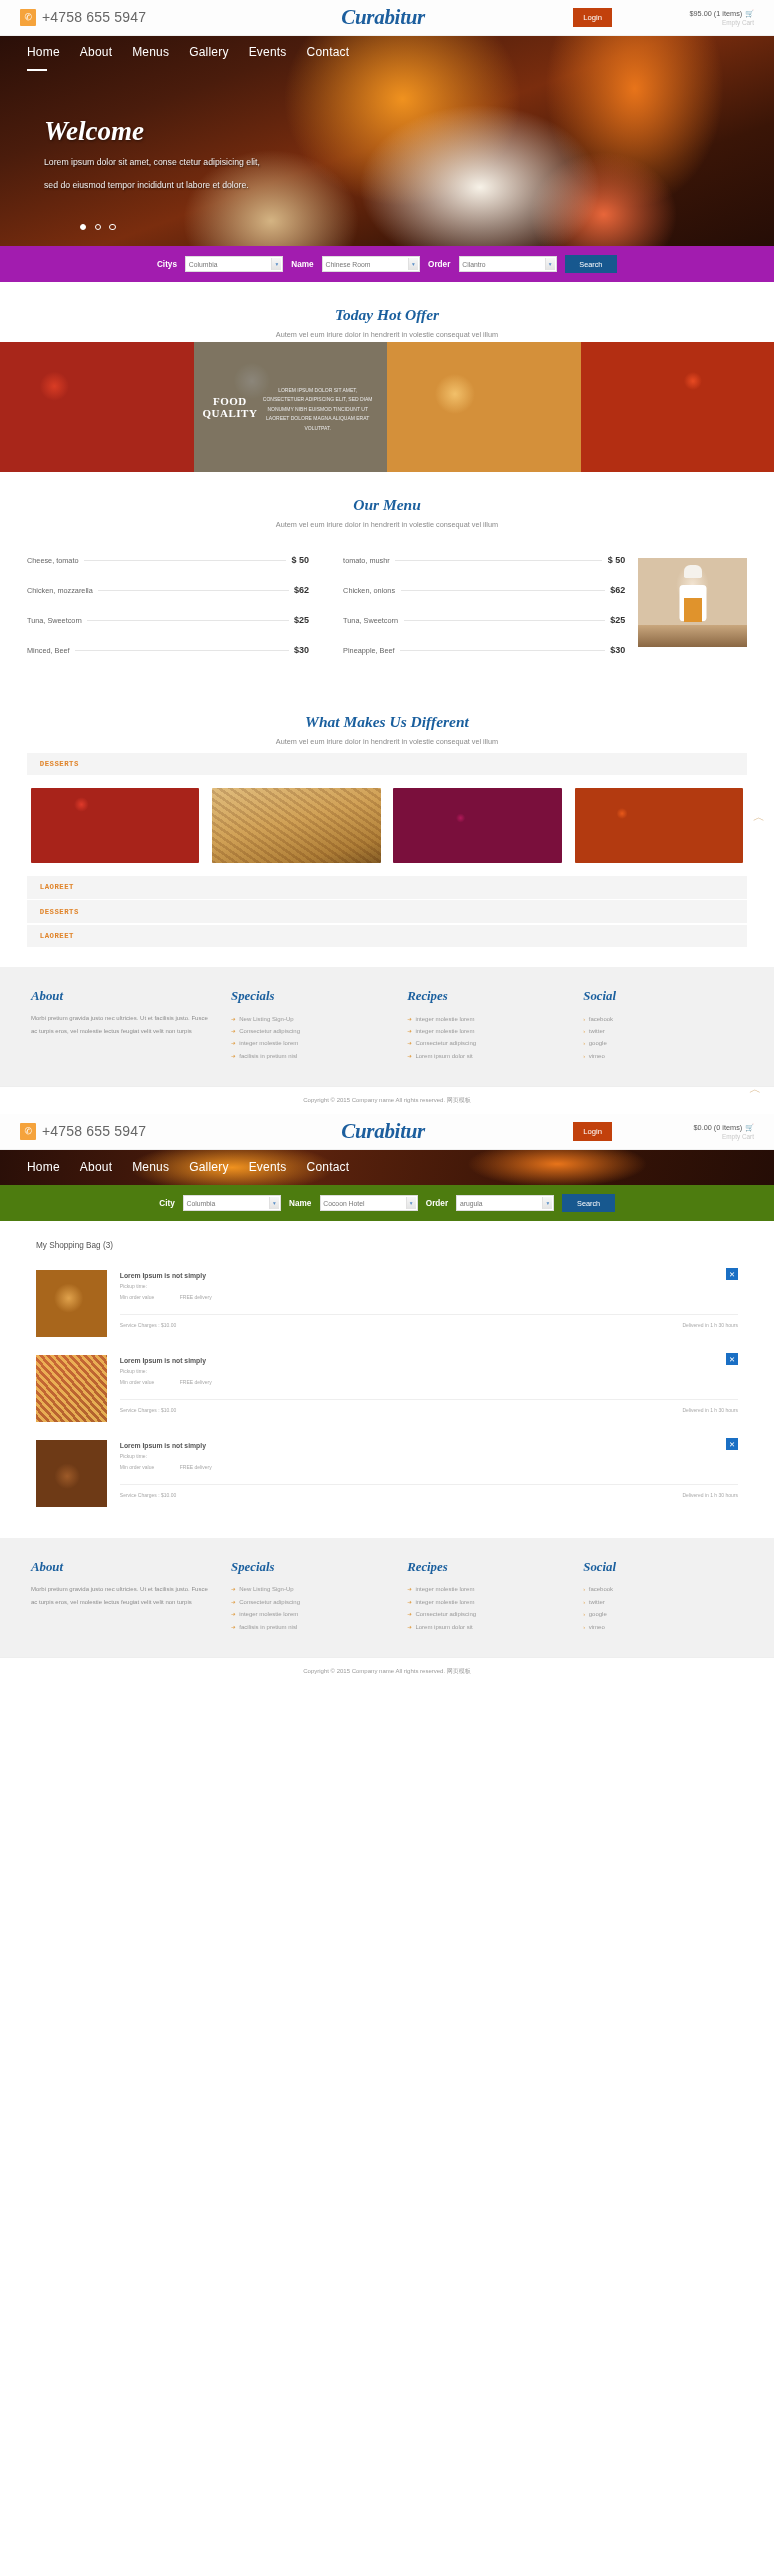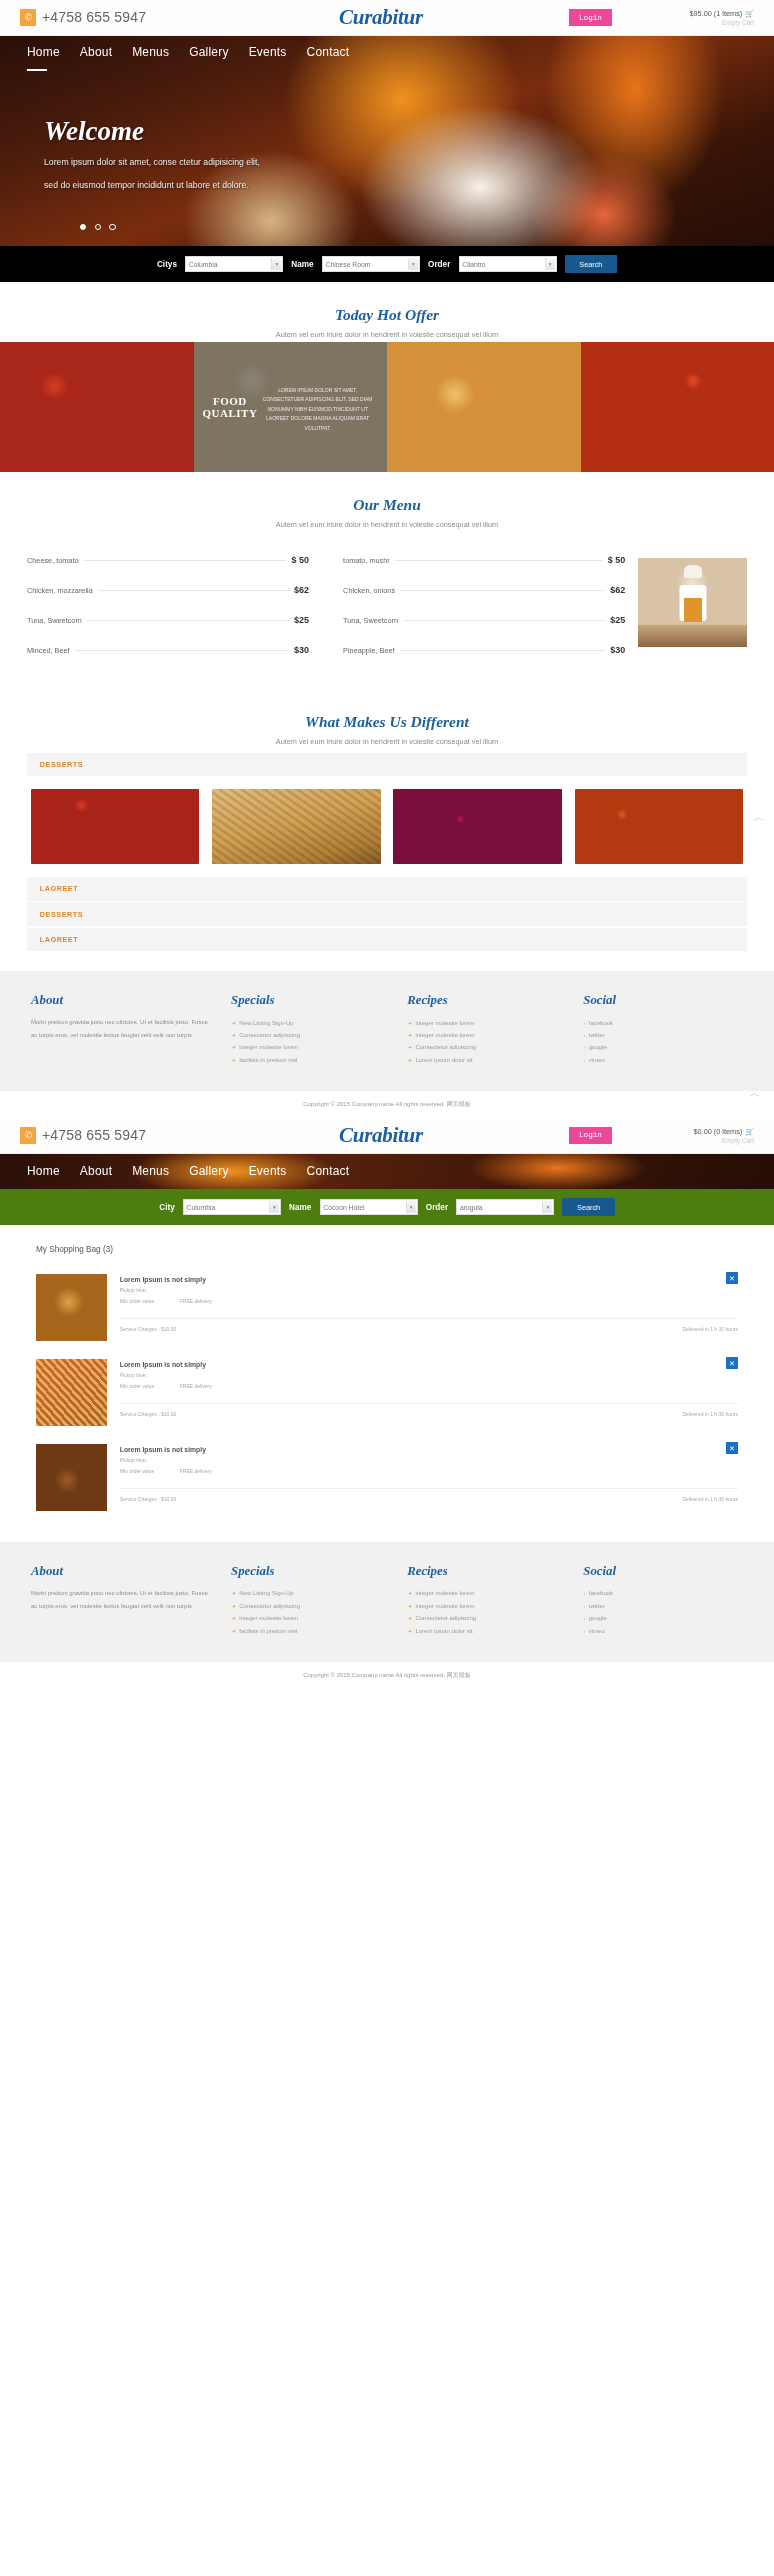--- a/index.html
+++ b/index.html
@@ -23,22 +23,22 @@
     display:flex; align-items:center; justify-content:center; font-size:9px;
     border-radius:0.9px;
   }
   .phone-num { font-size:14px; color:#666; letter-spacing:0.2px; }
   .brand {
     flex:1; text-align:center; font-family:"Liberation Serif", serif;
     font-weight:bold; font-style:italic; font-size:21px; color:#1d5f9e;
     letter-spacing:-0.3px;
   }
   .login-btn {
-    background:#ec4899; color:#fff; font-size:7.7px; padding:4.6px 10px;
-    border:none; cursor:pointer; margin-right:24px;font-family:Liberation Mono, monospace;
+    background:#c2410c; color:#fff; font-size:7.7px; padding:4.6px 10px;
+    border:none; cursor:pointer; margin-right:24px;
   }
   .cart { width:118px; text-align:right; }
   .cart-line { font-size:7.3px; color:#555; display:flex; justify-content:flex-end; align-items:center; gap:2.7px;}
   .cart-sub { font-size:6.4px; color:#c9c9c9; margin-top:0.9px; }
 
   
   .hero {
     position:relative; height:210px; overflow:hidden;
     background:
       radial-gradient(ellipse 200px 137px at 62% 72%, #f7f2e8 0%, rgba(247,242,232,0) 60%),
@@ -61,21 +61,21 @@
     font-family:"Liberation Serif", serif; font-style:italic; font-weight:bold;
     color:#fff; font-size:27px; text-shadow:0.9px 0.9px 2.7px rgba(0,0,0,.5);
   }
   .hero-sub { color:#f2f2f2; font-size:8.7px; line-height:2.1; margin-top:5.5px; text-shadow:0.9px 0.9px 1.8px rgba(0,0,0,.6); }
   .hero-dots { position:absolute; left:80px; top:188px; display:flex; gap:8.2px; z-index:6;}
   .dot { width:6.4px; height:6.4px; border-radius:50%; border:0.9px solid #fff; cursor:pointer;}
   .dot.on { background:#fff; }
 
   
   .searchbar {
-    background:#000000; padding:9px 0; display:flex; align-items:center;
+    background:#a21caf; padding:9px 0; display:flex; align-items:center;
     justify-content:center; gap:8.2px;
   }
   .searchbar.alt { background:#4d7c0f; }
   .sf-label { font-size:8.2px; color:#fff; font-weight:bold; }
   .sf-select {
     position:relative; background:#fff; border:0.9px solid #ddd; height:15.5px; width:98px;
     display:flex; align-items:center; padding:0 2.7px; font-size:6.8px; color:#777; cursor:pointer;
   }
   .sf-select .arrow {
     position:absolute; right:0.9px; top:0.9px; bottom:0.9px; width:10px;
@@ -147,21 +147,21 @@
   }
   .chef-hat { position:absolute; left:50%; top:7.3px; transform:translateX(-50%); width:18px; height:12.8px; background:#f5f2ec; border-radius:6.4px 6.4px 1.8px 1.8px;}
   .chef-body { position:absolute; left:50%; top:27px; transform:translateX(-50%); width:27px; height:36px; background:#fff; border-radius:3.6px;}
   .chef-apron { position:absolute; left:50%; top:40px; transform:translateX(-50%); width:18px; height:24px; background:#e0932c;}
   .chef-shelf { position:absolute; left:0; right:0; bottom:0; height:22px; background:linear-gradient(#c9a77e,#8a6743);}
 
   
   .acc-wrap { padding:3.6px 27px 18px; position:relative; }
   .acc-head {
     background:#f4f4f4; padding:7.3px 12.8px; font-size:7.3px; font-weight:bold;
-    color:#e0842a; letter-spacing:0.5px; cursor:pointer; margin-bottom:1.8px;
+    color:#e0842a; letter-spacing:0.5px; cursor:pointer; margin-bottom:1.8px;font-family:Liberation Mono, monospace;
   }
   .acc-panel { display:flex; gap:12.8px; padding:11px 3.6px 12.8px; }
   .cake { flex:1; height:75px; border-radius:0.9px; }
   .cake1 { background:
       radial-gradient(circle 7.3px at 30% 22%, #e03a2a 0%, #a8231a 100%),
       radial-gradient(circle 6.4px at 48% 18%, #e8452e 0%, #b0281c 100%),
       linear-gradient(170deg,#f6efe2 0%,#e8d9bd 40%,#c9a068 72%,#8c6534 100%); }
   .cake2 { background:
       repeating-linear-gradient(35deg, rgba(140,90,40,.35) 0 2.7px, rgba(200,150,80,.25) 2.7px 6.4px),
       linear-gradient(165deg,#e8c98c 0%,#d4a558 45%,#a87830 80%,#6e4a18 100%); }

